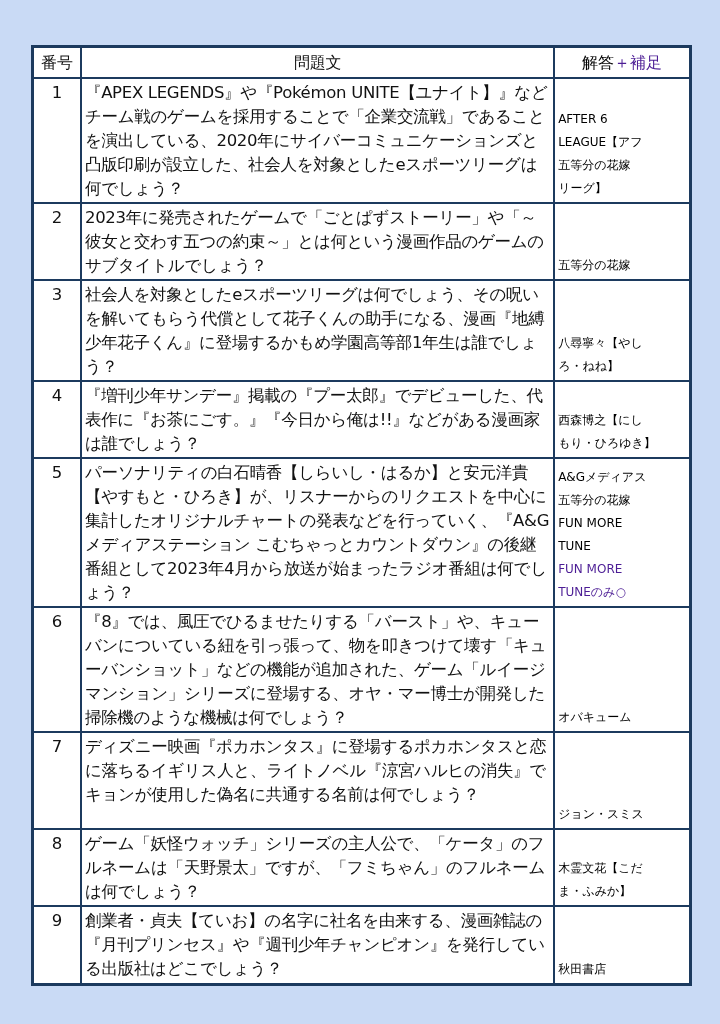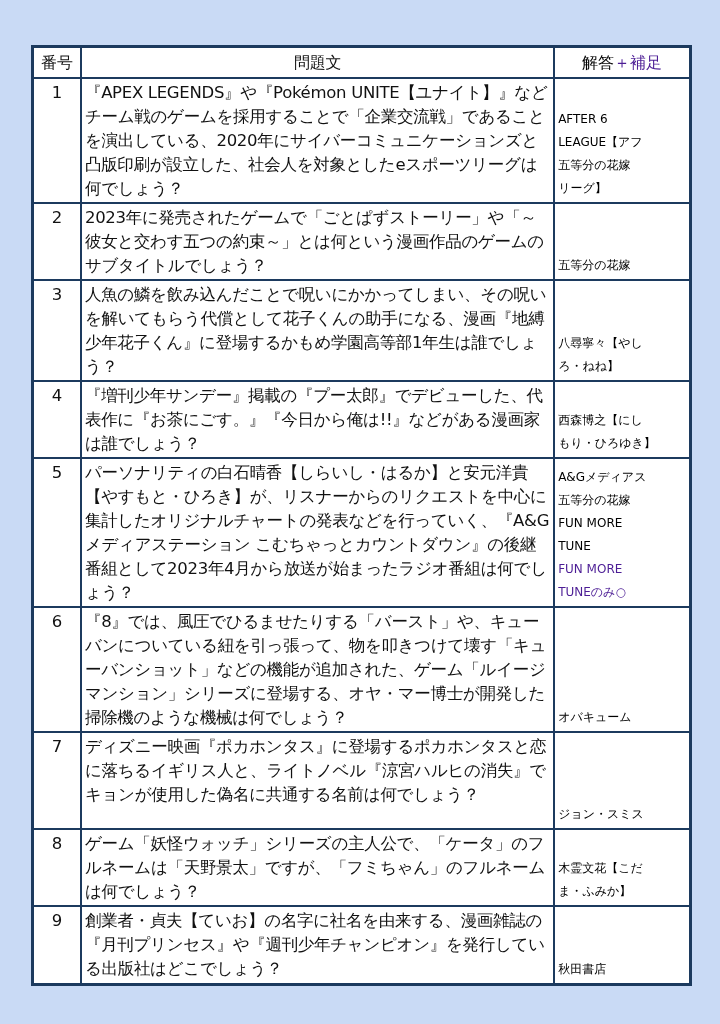--- a/index.html
+++ b/index.html
@@ -60,21 +60,21 @@
   </tr>
       <tr style="height: 72px;">
     <td class="col-no">2</td>
     <td class="col-q">2023年に発売されたゲームで「ごとぱずストーリー」や「～彼女と交わす五つの約束～」とは何という漫画作品のゲームのサブタイトルでしょう？</td>
     <td class="col-a">
           <span class="ans-line red">五等分の花嫁</span>
         </td>
   </tr>
       <tr style="height: 99px;">
     <td class="col-no">3</td>
-    <td class="col-q">人魚の鱗を飲み込んだことで呪いにかかってしまい、その呪いを解いてもらう代償として花子くんの助手になる、漫画『地縛少年花子くん』に登場するかもめ学園高等部1年生は誰でしょう？</td>
+    <td class="col-q">社会人を対象としたeスポーツリーグは何でしょう、その呪いを解いてもらう代償として花子くんの助手になる、漫画『地縛少年花子くん』に登場するかもめ学園高等部1年生は誰でしょう？</td>
     <td class="col-a">
           <span class="ans-line red">八尋寧々【やし</span>
           <span class="ans-line red">ろ・ねね】</span>
         </td>
   </tr>
       <tr style="height: 76px;">
     <td class="col-no">4</td>
     <td class="col-q">『増刊少年サンデー』掲載の『プー太郎』でデビューした、代表作に『お茶にごす。』『今日から俺は!!』などがある漫画家は誰でしょう？</td>
     <td class="col-a">
           <span class="ans-line red">西森博之【にし</span>

